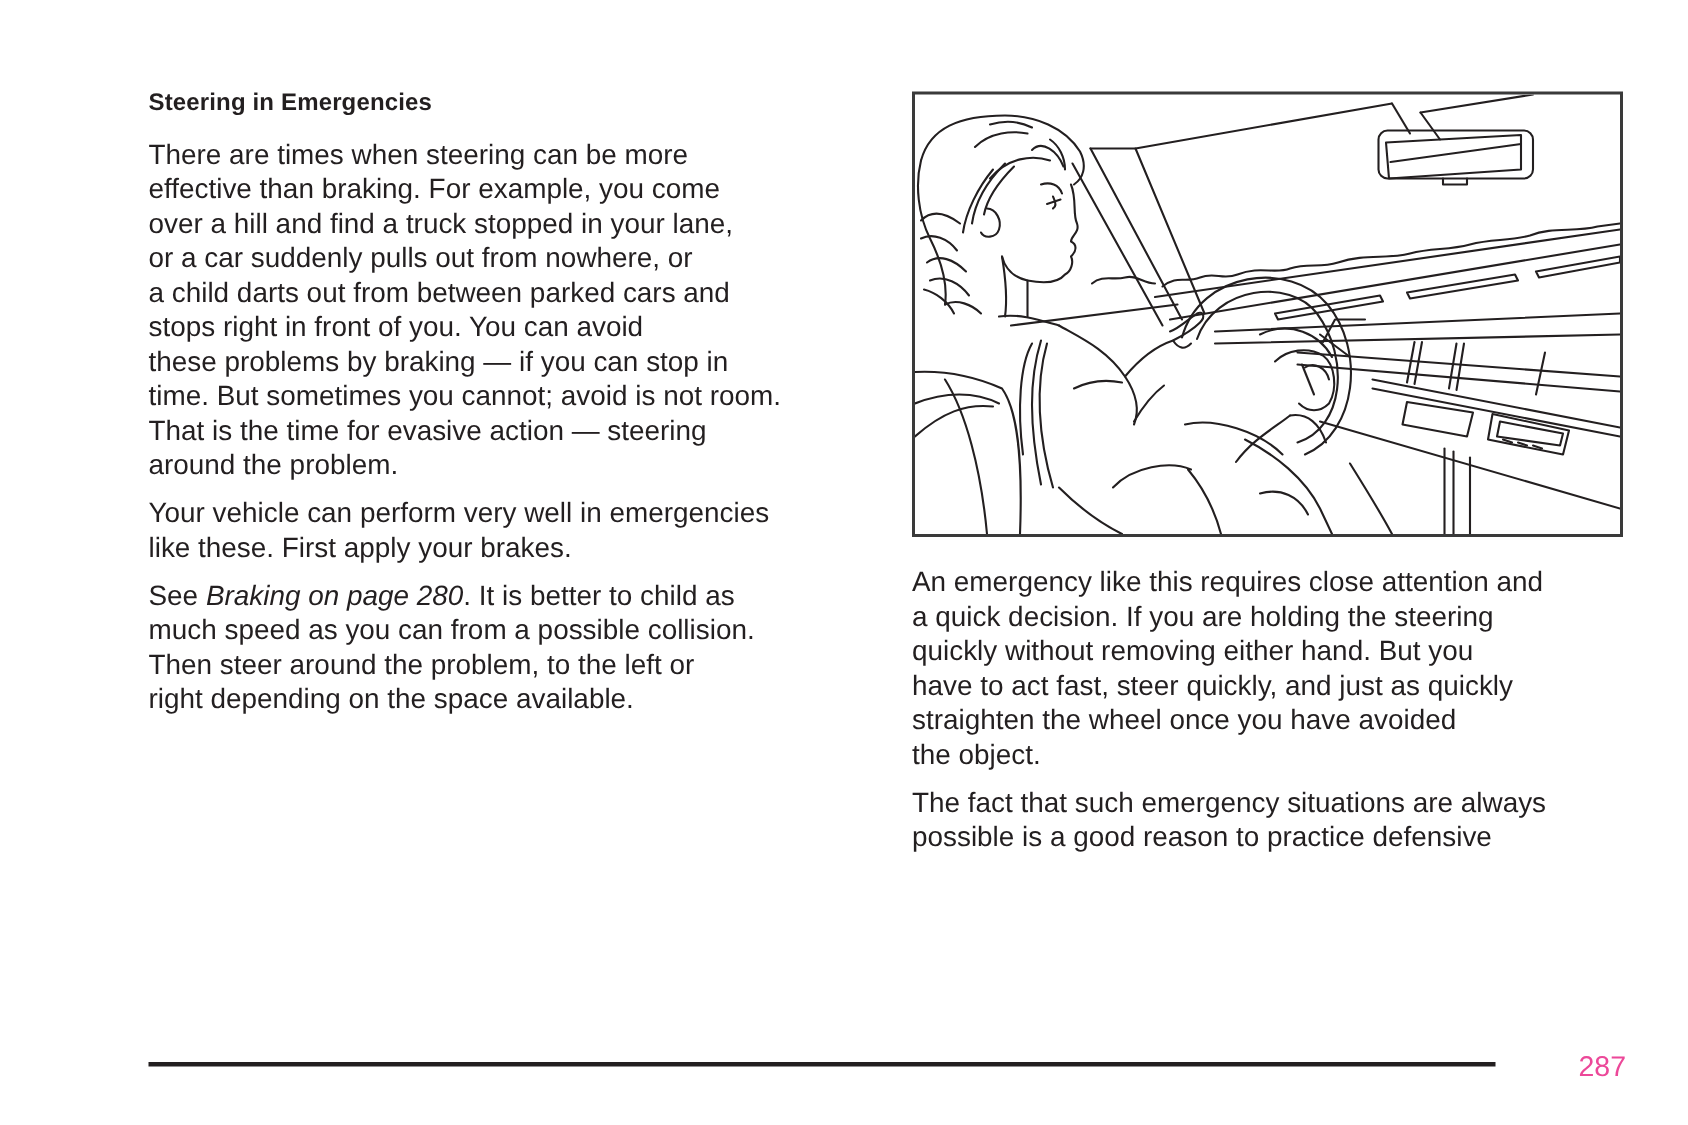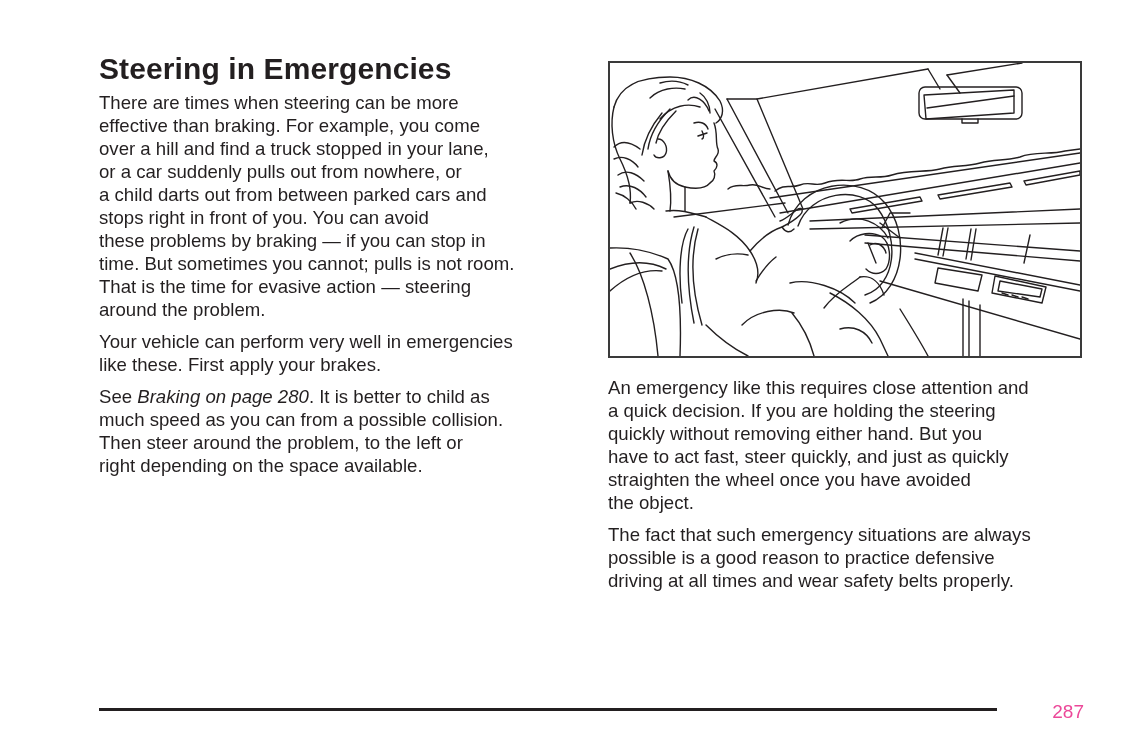--- a/index.html
+++ b/index.html
@@ -18,21 +18,21 @@
     .col {
       position: absolute;
       font-size: 18.6px;
       line-height: 23px;
       letter-spacing: 0;
     }
     .col-left { left: 99px; top: 55px; width: 480px; }
     .col-right { left: 608px; top: 376px; width: 480px; }
     .heading {
       font-weight: bold;
-      font-size: 30px;
+      font-size: 16px;
       line-height: 28px;
       margin: 0 0 8px 0;
       letter-spacing: 0.1px;
     }
     .para { margin: 0 0 9px 0; }
     .line { display: block; white-space: nowrap; }
     .ital { font-style: italic; text-align: center; }
 
     .figure {
       position: absolute;
@@ -72,21 +72,21 @@
   <h2 class="heading">Steering in Emergencies</h2>
 
   <p class="para">
     <span class="line">There are times when steering can be more</span>
     <span class="line">effective than braking. For example, you come</span>
     <span class="line">over a hill and find a truck stopped in your lane,</span>
     <span class="line">or a car suddenly pulls out from nowhere, or</span>
     <span class="line">a child darts out from between parked cars and</span>
     <span class="line">stops right in front of you. You can avoid</span>
     <span class="line">these problems by braking — if you can stop in</span>
-    <span class="line">time. But sometimes you cannot; pulls is not room.</span>
+    <span class="line">time. But sometimes you cannot; avoid is not room.</span>
     <span class="line">That is the time for evasive action — steering</span>
     <span class="line">around the problem.</span>
   </p>
 
   <p class="para">
     <span class="line">Your vehicle can perform very well in emergencies</span>
     <span class="line">like these. First apply your brakes.</span>
   </p>
 
   <p class="para">
@@ -225,18 +225,17 @@
     <span class="line">An emergency like this requires close attention and</span>
     <span class="line">a quick decision. If you are holding the steering</span>
     <span class="line">quickly without removing either hand. But you</span>
     <span class="line">have to act fast, steer quickly, and just as quickly</span>
     <span class="line">straighten the wheel once you have avoided</span>
     <span class="line">the object.</span>
   </p>
   <p class="para">
     <span class="line">The fact that such emergency situations are always</span>
     <span class="line">possible is a good reason to practice defensive</span>
-    <span class="line">driving at all times and wear safety belts properly.</span>
   </p>
 </div>
 
 <div class="footer-rule"></div>
 <div class="page-number">287</div>
 
 </body></html>

